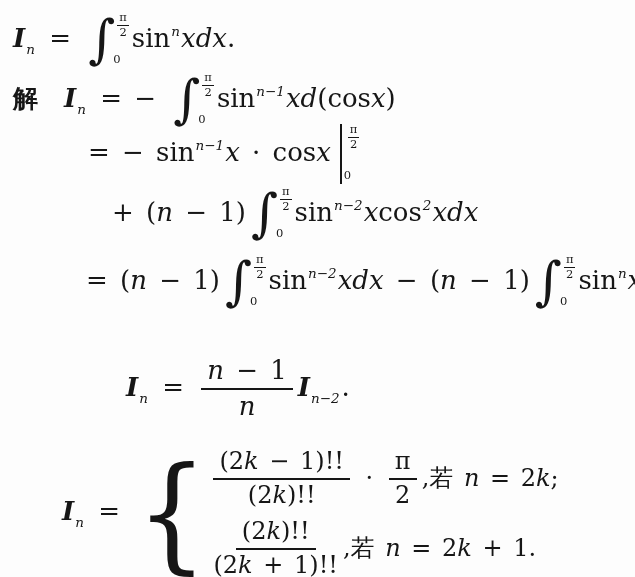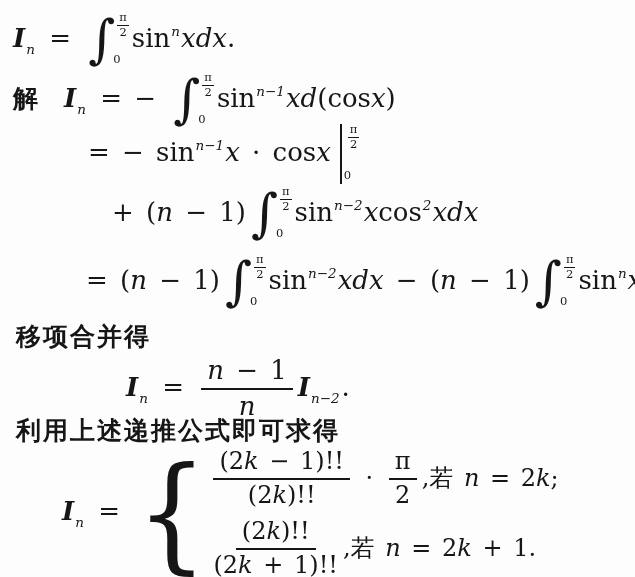--- a/index.html
+++ b/index.html
@@ -111,21 +111,19 @@
   <div class="mline" style="left:13px;top:12px"><span class="tk ib">I</span><span class="sub">n</span><span class="tk rm"> = </span><span class="integral"><span class="int-glyph">∫</span><span class="int-bounds"><span class="bfrac"><span class="bnum">π</span><span class="bden">2</span></span><span class="blo">0</span></span></span><span class="tk rm">sin</span><span class="sup">n</span><span class="tk it">xdx</span><span class="tk rm">.</span></div>
 
   <div class="mline" style="left:13px;top:72px"><span class="cjk solution-label">解</span><span class="mrow"><span class="tk ib">I</span><span class="sub">n</span><span class="tk rm"> = − </span><span class="integral"><span class="int-glyph">∫</span><span class="int-bounds"><span class="bfrac"><span class="bnum">π</span><span class="bden">2</span></span><span class="blo">0</span></span></span><span class="tk rm">sin</span><span class="sup">n−1</span><span class="tk it">xd</span><span class="tk rm">(cos</span><span class="tk it">x</span><span class="tk rm">)</span></span></div>
 
   <div class="mline" style="left:88px;top:124px"><span class="tk rm">= − </span><span class="tk rm">sin</span><span class="sup">n−1</span><span class="tk it">x</span><span class="tk rm"> · </span><span class="tk rm">cos</span><span class="tk it">x</span><span class="evalbar"><span class="bfrac"><span class="bnum">π</span><span class="bden">2</span></span><span class="blo">0</span></span></div>
 
   <div class="mline" style="left:112px;top:186px"><span class="tk rm">+ (</span><span class="tk it">n</span><span class="tk rm"> − 1)</span><span class="integral"><span class="int-glyph">∫</span><span class="int-bounds"><span class="bfrac"><span class="bnum">π</span><span class="bden">2</span></span><span class="blo">0</span></span></span><span class="tk rm">sin</span><span class="sup">n−2</span><span class="tk it">x</span><span class="tk rm">cos</span><span class="sup">2</span><span class="tk it">xdx</span></div>
 
   <div class="mline" style="left:86px;top:254px"><span class="tk rm">= (</span><span class="tk it">n</span><span class="tk rm"> − 1)</span><span class="integral"><span class="int-glyph">∫</span><span class="int-bounds"><span class="bfrac"><span class="bnum">π</span><span class="bden">2</span></span><span class="blo">0</span></span></span><span class="tk rm">sin</span><span class="sup">n−2</span><span class="tk it">xdx</span><span class="tk rm"> − (</span><span class="tk it">n</span><span class="tk rm"> − 1)</span><span class="integral"><span class="int-glyph">∫</span><span class="int-bounds"><span class="bfrac"><span class="bnum">π</span><span class="bden">2</span></span><span class="blo">0</span></span></span><span class="tk rm">sin</span><span class="sup">n</span><span class="tk it">xdx</span></div>
 
-  <div class="caption" style="left:16px;top:320px">移项合并得</div>
 
   <div class="mline" style="left:126px;top:356px"><span class="tk ib">I</span><span class="sub">n</span><span class="tk rm"> = </span><span class="frac"><span class="num"><span class="tk it">n</span><span class="tk rm"> − 1</span></span><span class="den"><span class="tk it">n</span></span></span><span class="tk ib">I</span><span class="sub">n−2</span><span class="tk rm">.</span></div>
 
-  <div class="caption" style="left:16px;top:414px">利用上述递推公式即可求得</div>
 
   <div class="mline cases-line" style="left:62px;top:448px"><span class="mrow"><span class="tk ib">I</span><span class="sub">n</span><span class="tk rm"> = </span></span><span class="brace">{</span><span class="case-rows"><span class="mrow"><span class="frac"><span class="num"><span class="tk rm">(2</span><span class="tk it">k</span><span class="tk rm"> − 1)!!</span></span><span class="den"><span class="tk rm">(2</span><span class="tk it">k</span><span class="tk rm">)!!</span></span></span><span class="tk rm"> · </span><span class="frac"><span class="num"><span class="tk rm">π</span></span><span class="den"><span class="tk rm">2</span></span></span><span class="tk rm">,</span><span class="tk cjk">若</span><span class="tk it"> n</span><span class="tk rm"> = 2</span><span class="tk it">k</span><span class="tk rm">;</span></span><span class="mrow"><span class="frac"><span class="num"><span class="tk rm">(2</span><span class="tk it">k</span><span class="tk rm">)!!</span></span><span class="den"><span class="tk rm">(2</span><span class="tk it">k</span><span class="tk rm"> + 1)!!</span></span></span><span class="tk rm">,</span><span class="tk cjk">若</span><span class="tk it"> n</span><span class="tk rm"> = 2</span><span class="tk it">k</span><span class="tk rm"> + 1.</span></span></span></div>
 
 </div>
 
 </body></html>

